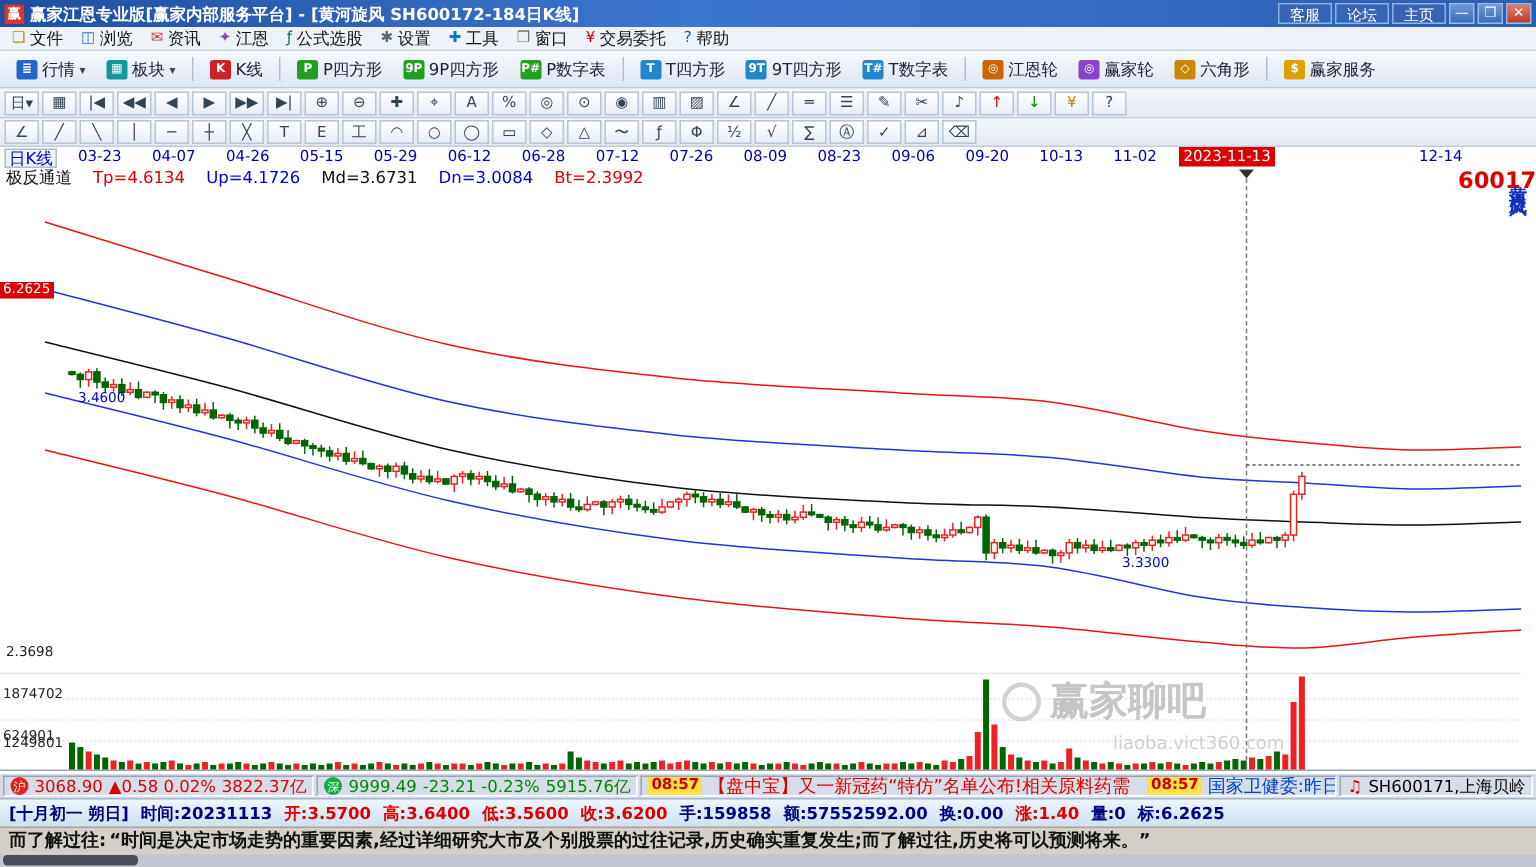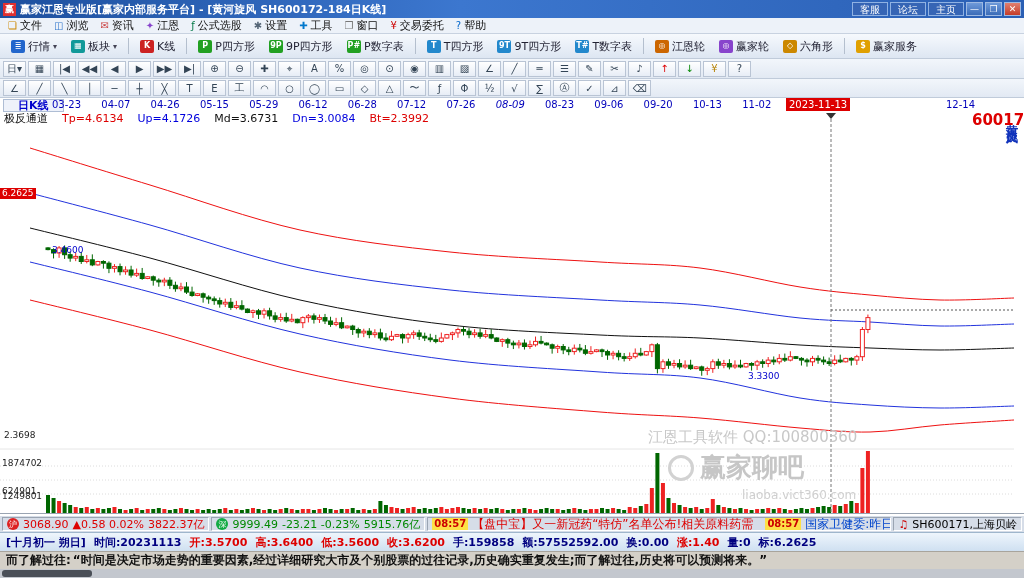--- a/index.html
+++ b/index.html
@@ -26,21 +26,21 @@
   .tb-sep{width:1px;height:16px;background:#b4bfce;margin:0 4px;}
   .dd{font-size:8px;color:#445;}
 
   .icons-row{position:absolute;left:0;right:0;background:linear-gradient(#f2f6fb,#e2e9f3);border-bottom:1px solid #c0cbda;display:flex;align-items:center;gap:2px;padding-left:3px;}
   #iconRow1{top:59px;height:20px;}
   #iconRow2{top:79px;height:19px;}
   .tool-icon{width:23px;height:16px;border:1px solid #b9c4d4;background:linear-gradient(#ffffff,#e7edf6);font-size:10px;color:#345;display:flex;align-items:center;justify-content:center;overflow:hidden;}
 
   .chart-area{position:absolute;top:98px;left:0;width:1024px;height:418px;background:#ffffff;}
   #chartSvg{position:absolute;top:0;left:0;}
-  .klabel{position:absolute;left:3px;top:1px;color:#0000cc;font-weight:bold;font-size:11px;background:#eef2fa;border:1px solid #aebdd4;padding:0 14px;line-height:11px;}
+  .klabel{position:absolute;left:3px;top:1px;color:#0000cc;font-weight:normal;font-size:11px;background:#eef2fa;border:1px solid #aebdd4;padding:0 2px;line-height:11px;}
   #dateAxis{position:absolute;top:0;left:0;right:0;height:13px;}
   #dateAxis .dt{position:absolute;top:1px;font-size:10px;color:#0000bb;white-space:nowrap;}
   .red-date{position:absolute;left:786px;top:0;background:#dd0000;color:#fff;font-size:10px;padding:0 3px;height:13px;line-height:13px;}
   .post-date{position:absolute;left:946px;top:1px;font-size:10px;color:#0000bb;}
   .stock-code{position:absolute;left:972px;top:13px;color:#dd0000;font-weight:bold;font-size:15px;}
   #indicatorRow{position:absolute;top:14px;left:4px;height:12px;font-size:11px;display:flex;gap:14px;white-space:nowrap;align-items:center;}
   .price-tag{position:absolute;left:0;top:90px;background:#dd0000;color:#fff;font-size:9px;padding:0 2px;line-height:11px;}
   .ann{position:absolute;font-size:9px;line-height:9px;}
   .ann.blue{color:#0000cc;}
   .ann.black{color:#222;}
@@ -725,49 +725,48 @@
     <div id="dateAxis">
         <span class="dt" style="left: 52px;">03-23</span>
         <span class="dt" style="left: 101.3px;">04-07</span>
         <span class="dt" style="left: 150.6px;">04-26</span>
         <span class="dt" style="left: 199.9px;">05-15</span>
         <span class="dt" style="left: 249.2px;">05-29</span>
         <span class="dt" style="left: 298.5px;">06-12</span>
         <span class="dt" style="left: 347.8px;">06-28</span>
         <span class="dt" style="left: 397.1px;">07-12</span>
         <span class="dt" style="left: 446.4px;">07-26</span>
-        <span class="dt" style="left: 495.7px; font-style: italic;">08-09</span>
+        <span class="dt" style="left: 495.7px;">08-09</span>
         <span class="dt" style="left: 545px;">08-23</span>
         <span class="dt" style="left: 594.3px;">09-06</span>
         <span class="dt" style="left: 643.6px;">09-20</span>
         <span class="dt" style="left: 692.9px;">10-13</span>
         <span class="dt" style="left: 742.2px;">11-02</span>
       </div>
     <span class="red-date">2023-11-13</span>
     <span class="post-date">12-14</span>
     <span class="stock-code">600172</span>
     <div id="indicatorRow">
         <span style="color: rgb(17, 17, 17);">极反通道</span>
         <span style="color: rgb(221, 0, 0);">Tp=4.6134</span>
         <span style="color: rgb(0, 0, 221);">Up=4.1726</span>
         <span style="color: rgb(17, 17, 17);">Md=3.6731</span>
         <span style="color: rgb(0, 0, 221);">Dn=3.0084</span>
         <span style="color: rgb(221, 0, 0);">Bt=2.3992</span>
       </div>
     <span class="price-tag">6.2625</span>
-    <span class="ann blue" style="left:52px;top:148px">3.4600</span>
+    <span class="ann blue" style="left:52px;top:164px">3.4600</span>
     <span class="ann blue" style="left:748px;top:274px">3.3300</span>
     <span class="ann black" style="left:4px;top:333px">2.3698</span>
     <div id="volLabels">
         <span class="vol-lb" style="top: 361px;">1874702</span>
         <span class="vol-lb" style="top: 375px; margin-top: 19px;">1249801</span>
         <span class="vol-lb" style="top: 389px;">624901</span>
       </div>
     <span class="vertical-name">黄河旋风</span>
-    <div class="wm1">江恩工具软件  QQ:100800360</div>
     <div class="wm2">
       <span class="wm-logo"></span>
       <span>赢家聊吧</span>
     </div>
     <div class="wm3">liaoba.vict360.com</div>
   </div>
 
   <div class="statusbar">
     <div class="sb-panel">
       <span class="badge" id="shBadge" style="background: rgb(221, 34, 34);">沪</span>

